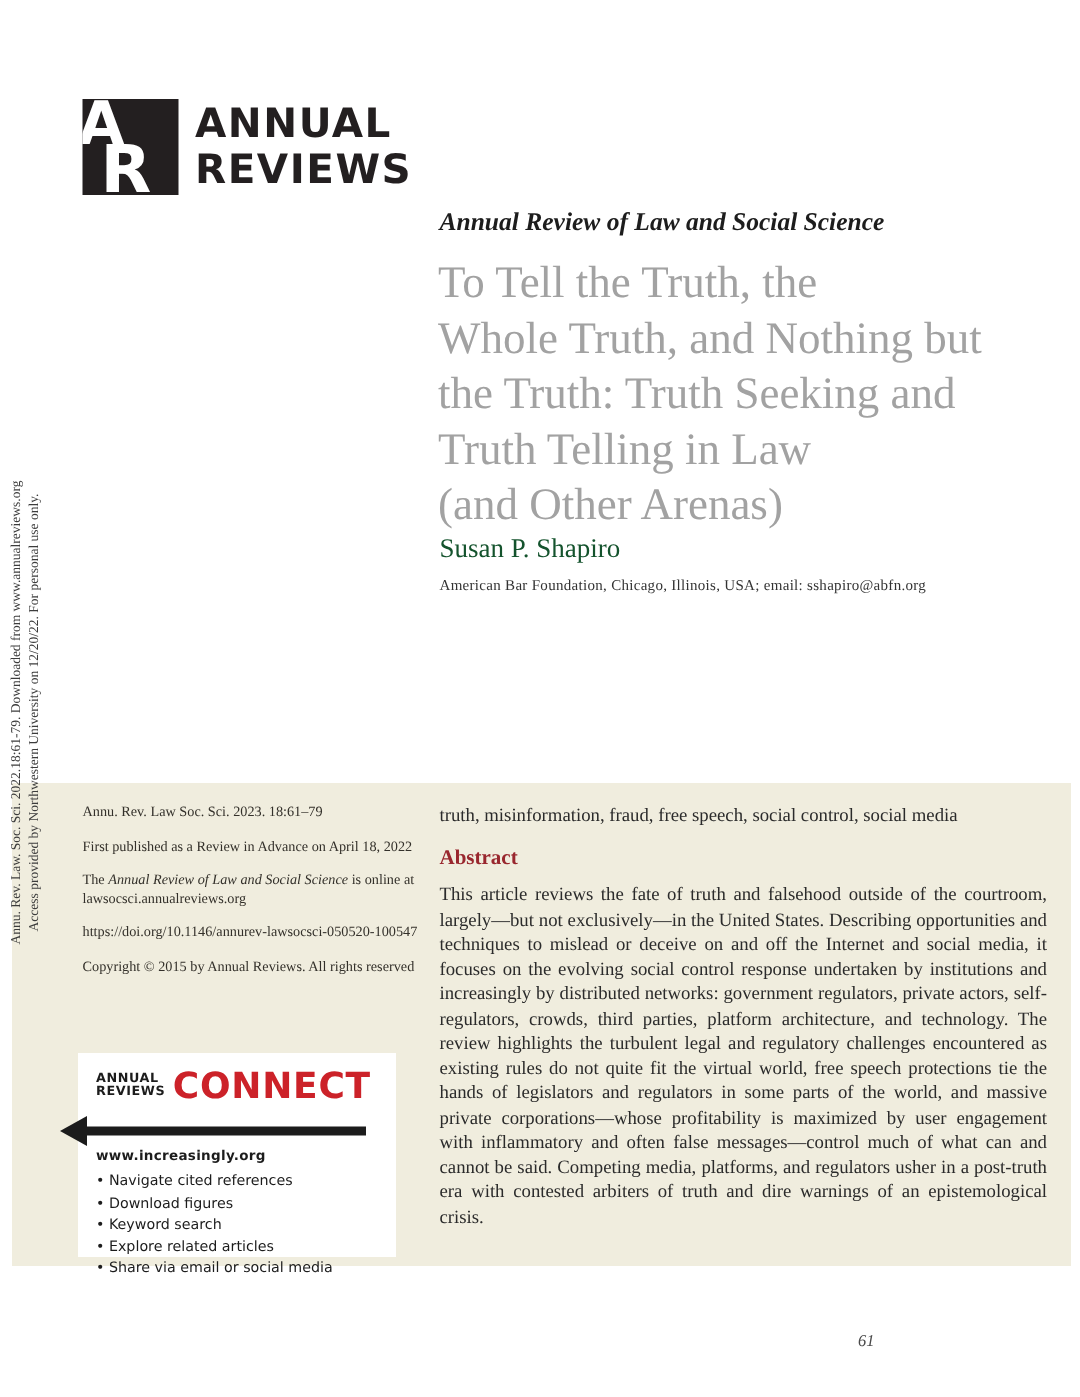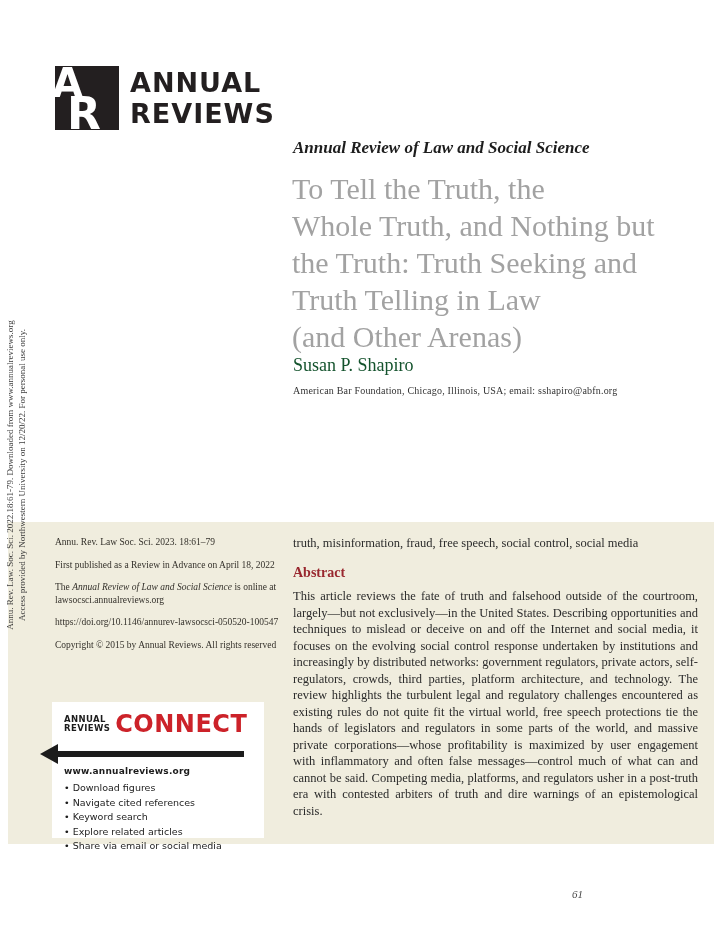--- a/index.html
+++ b/index.html
@@ -118,24 +118,24 @@
     <div class="connect-brand">
       <div>ANNUAL</div>
       <div>REVIEWS</div>
     </div>
     <div class="connect-word">CONNECT</div>
   </div>
   <div class="connect-arrow">
     <div class="tri"></div>
     <div class="bar"></div>
   </div>
-  <div class="connect-url">www.annualreviews.org</div>
+  <div class="connect-url">www.increasingly.org</div>
   <ul class="connect-list">
+    <li>Navigate cited references</li>
     <li>Download figures</li>
-    <li>Navigate cited references</li>
     <li>Keyword search</li>
     <li>Explore related articles</li>
     <li>Share via email or social media</li>
   </ul>
 </div>
 
 <div class="kw-col">
   <p class="keywords-text">truth, misinformation, fraud, free speech, social control, social media</p>
   <div class="sec-heading">Abstract</div>
   <p class="abstract-text">This article reviews the fate of truth and falsehood outside of the courtroom, largely—but not exclusively—in the United States. Describing opportunities and techniques to mislead or deceive on and off the Internet and social media, it focuses on the evolving social control response undertaken by institutions and increasingly by distributed networks: government regulators, private actors, self-regulators, crowds, third parties, platform architecture, and technology. The review highlights the turbulent legal and regulatory challenges encountered as existing rules do not quite fit the virtual world, free speech protections tie the hands of legislators and regulators in some parts of the world, and massive private corporations—whose profitability is maximized by user engagement with inflammatory and often false messages—control much of what can and cannot be said. Competing media, platforms, and regulators usher in a post-truth era with contested arbiters of truth and dire warnings of an epistemological crisis.</p>

